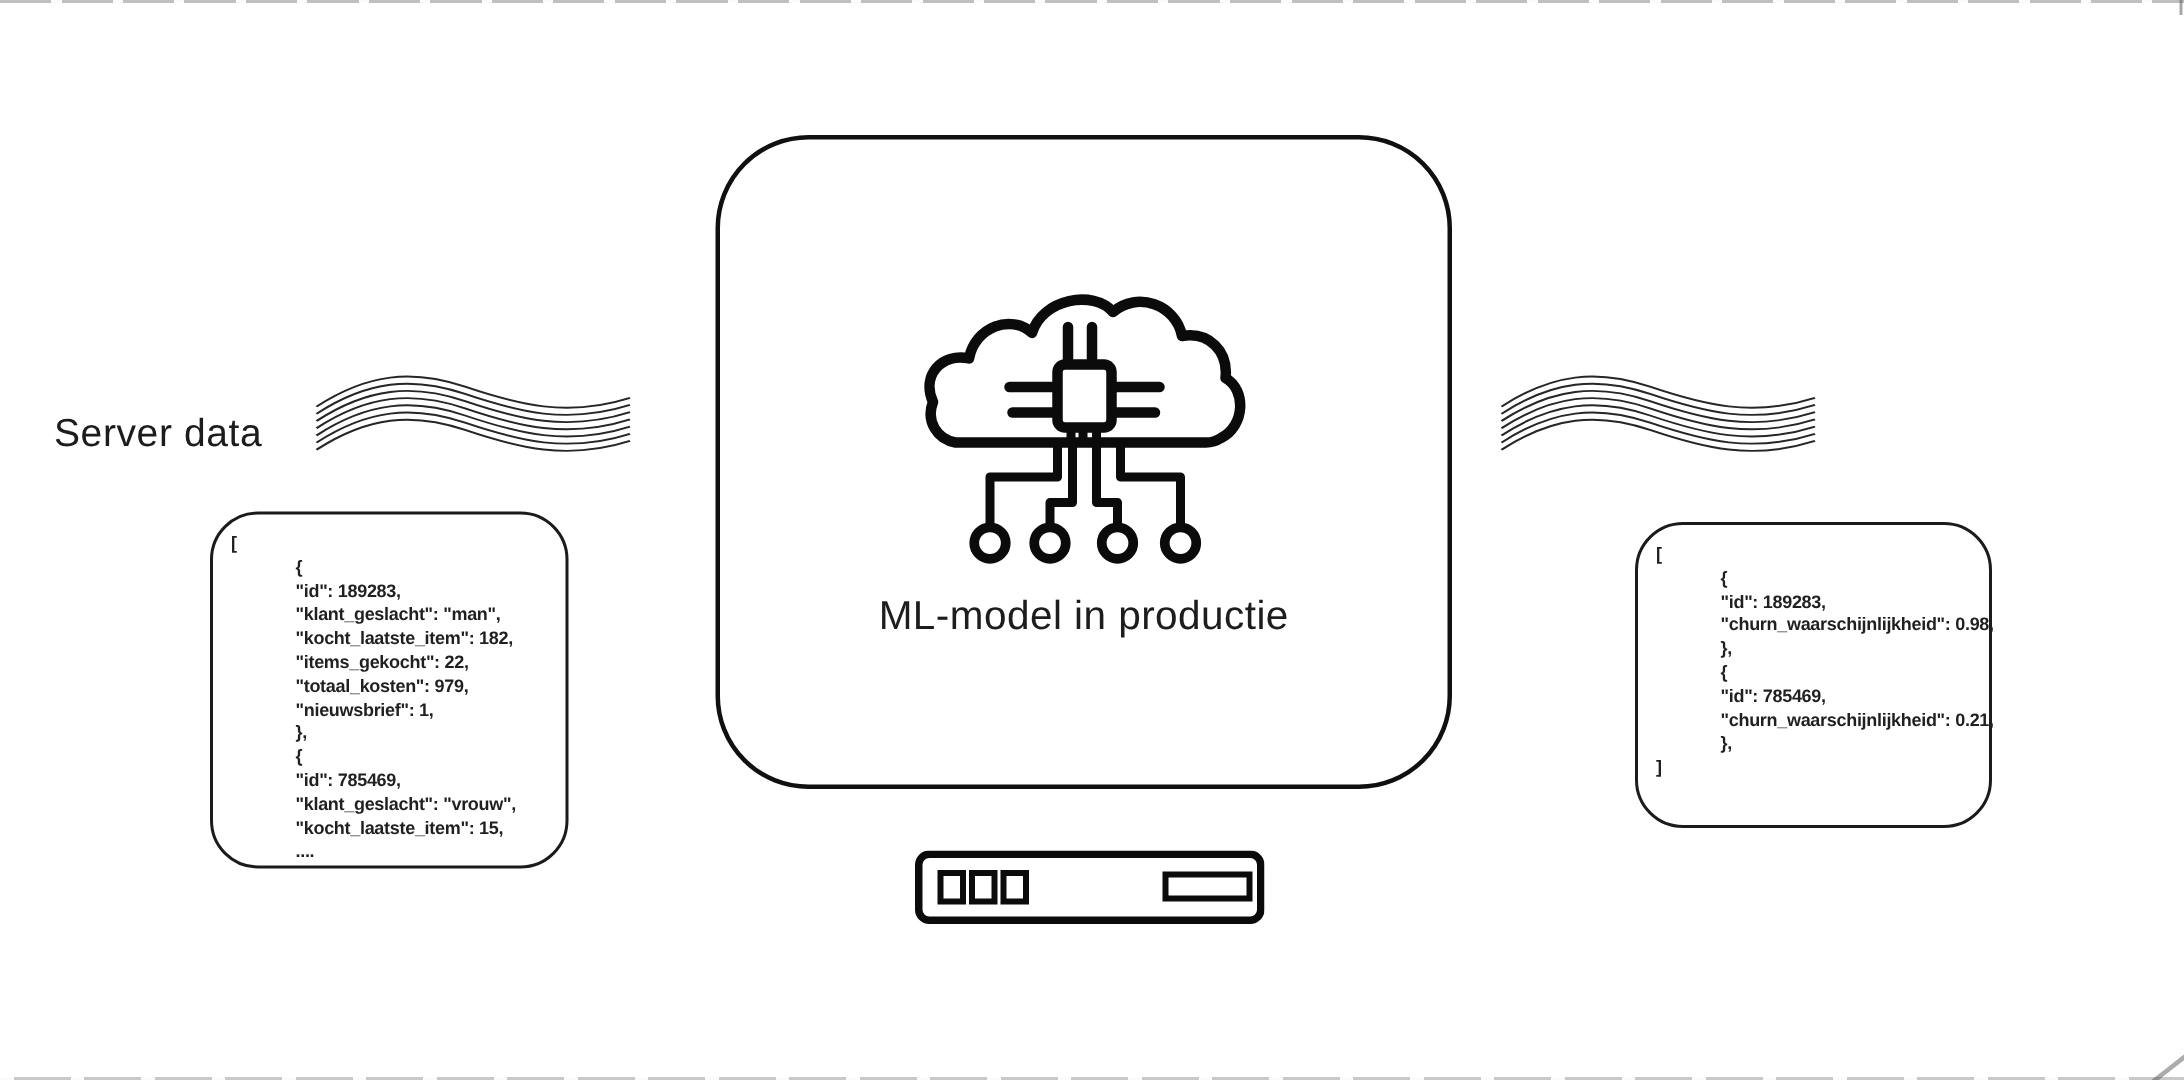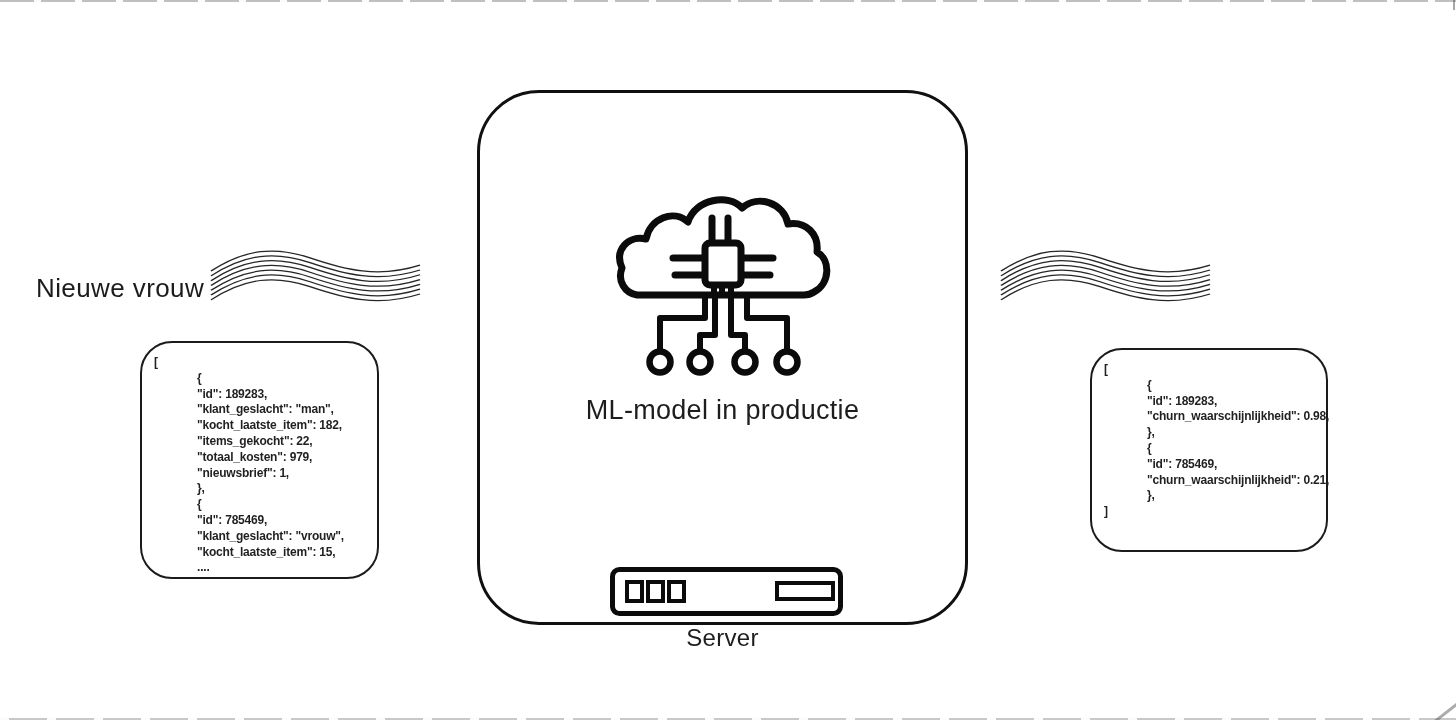--- a/index.html
+++ b/index.html
@@ -33,21 +33,21 @@
   .code-box.input{left:140px;top:341px;width:239px;height:238px;}
   .code-box.output{left:1090px;top:348px;width:238px;height:204px;}
   .code-box pre{
     margin:0;padding:12px 4px 0 12px;
     font-family:"Liberation Sans",sans-serif;font-weight:700;
     font-size:12px;line-height:15.8px;letter-spacing:-.2px;color:#221f20;
     white-space:pre;tab-size:43px;-moz-tab-size:43px;
   }
 
   .model-box{
-    position:absolute;left:477px;top:90px;width:491px;height:535px;
+    position:absolute;left:477px;top:90px;width:491px;height:436px;
     border:3px solid #101010;border-radius:62px;background:#fff;box-sizing:border-box;
   }
   .model-icon{position:absolute;left:50%;top:100px;transform:translateX(-50%);}
   .model-caption{
     position:absolute;left:0;top:302px;width:100%;text-align:center;
     font-size:27px;letter-spacing:.3px;color:#1d1d1d;white-space:nowrap;
   }
   .ml-icon path,.ml-icon rect,.ml-icon circle,.ml-icon line{stroke:#0b0b0b;fill:none;}
 
   .server-icon{position:absolute;left:610px;top:567px;}
@@ -59,21 +59,21 @@
 </head>
 <body>
 
 <div class="canvas">
 
   <div class="edge top"></div>
   <div class="edge bottom"></div>
   <div class="corner-smudge"></div>
   <div class="tick-tr"></div>
 
-  <div class="flow-label label-input">Nieuwe vrouw</div>
+  <div class="flow-label label-input">Server data</div>
 
   <svg class="wave left" viewBox="0 0 211 84" preserveAspectRatio="none" aria-hidden="true">
     <path d="M1,34 C35,4 65,0 100,16 C135,32 168,44 210,26"></path>
     <path d="M1,40.5 C35,10.5 65,6.5 100,22.5 C135,38.5 168,50.5 210,32.5"></path>
     <path d="M1,47 C35,17 65,13 100,29 C135,45 168,57 210,39"></path>
     <path d="M1,53.5 C35,23.5 65,19.5 100,35.5 C135,51.5 168,63.5 210,45.5"></path>
     <path d="M1,60 C35,30 65,26 100,42 C135,58 168,70 210,52"></path>
     <path d="M1,66.5 C35,36.5 65,32.5 100,48.5 C135,64.5 168,76.5 210,58.5"></path>
     <path d="M1,73 C35,43 65,39 100,55 C135,71 168,83 210,65"></path>
   </svg>
@@ -128,21 +128,20 @@
     <div class="model-caption">ML-model in productie</div>
   </div>
 
   <svg class="server-icon" width="233" height="49" viewBox="0 0 233 49" aria-hidden="true">
     <rect x="2.5" y="2.5" width="228" height="44" rx="7" fill="none" stroke="#0b0b0b" stroke-width="5"></rect>
     <rect x="17" y="15" width="15" height="19" fill="none" stroke="#0b0b0b" stroke-width="4"></rect>
     <rect x="38" y="15" width="15" height="19" fill="none" stroke="#0b0b0b" stroke-width="4"></rect>
     <rect x="59" y="15" width="15" height="19" fill="none" stroke="#0b0b0b" stroke-width="4"></rect>
     <rect x="167" y="16" width="56" height="16" fill="none" stroke="#0b0b0b" stroke-width="4"></rect>
   </svg>
-  <div class="server-label">Server</div>
 
   <svg class="wave right" viewBox="0 0 211 84" preserveAspectRatio="none" aria-hidden="true">
     <path d="M1,34 C35,4 65,0 100,16 C135,32 168,44 210,26"></path>
     <path d="M1,40.5 C35,10.5 65,6.5 100,22.5 C135,38.5 168,50.5 210,32.5"></path>
     <path d="M1,47 C35,17 65,13 100,29 C135,45 168,57 210,39"></path>
     <path d="M1,53.5 C35,23.5 65,19.5 100,35.5 C135,51.5 168,63.5 210,45.5"></path>
     <path d="M1,60 C35,30 65,26 100,42 C135,58 168,70 210,52"></path>
     <path d="M1,66.5 C35,36.5 65,32.5 100,48.5 C135,64.5 168,76.5 210,58.5"></path>
     <path d="M1,73 C35,43 65,39 100,55 C135,71 168,83 210,65"></path>
   </svg>

